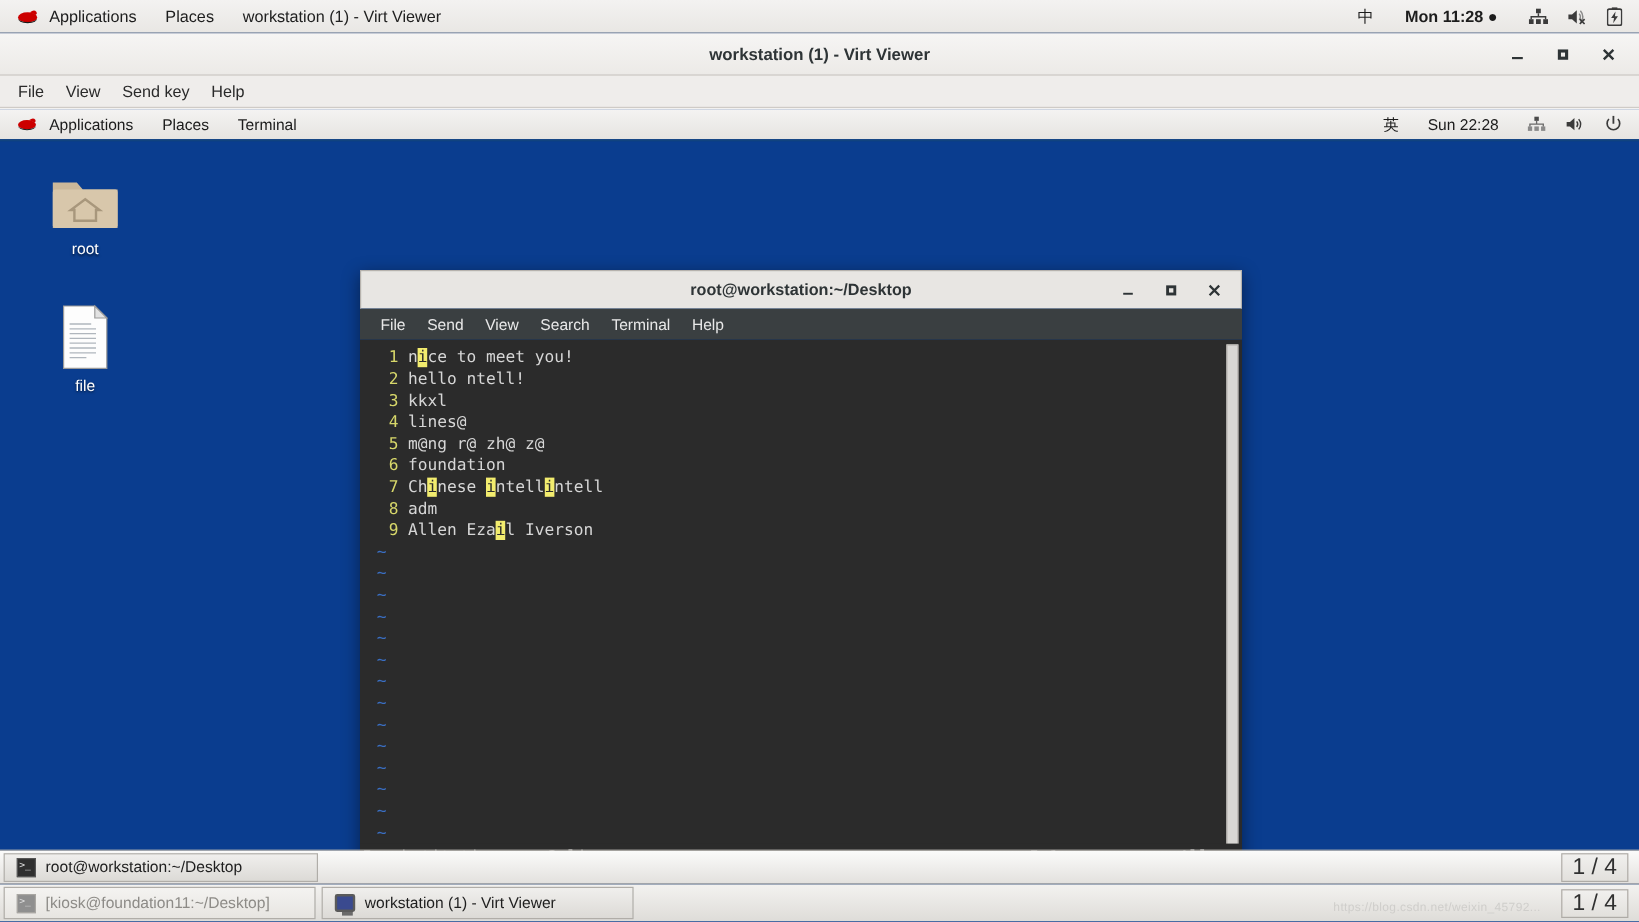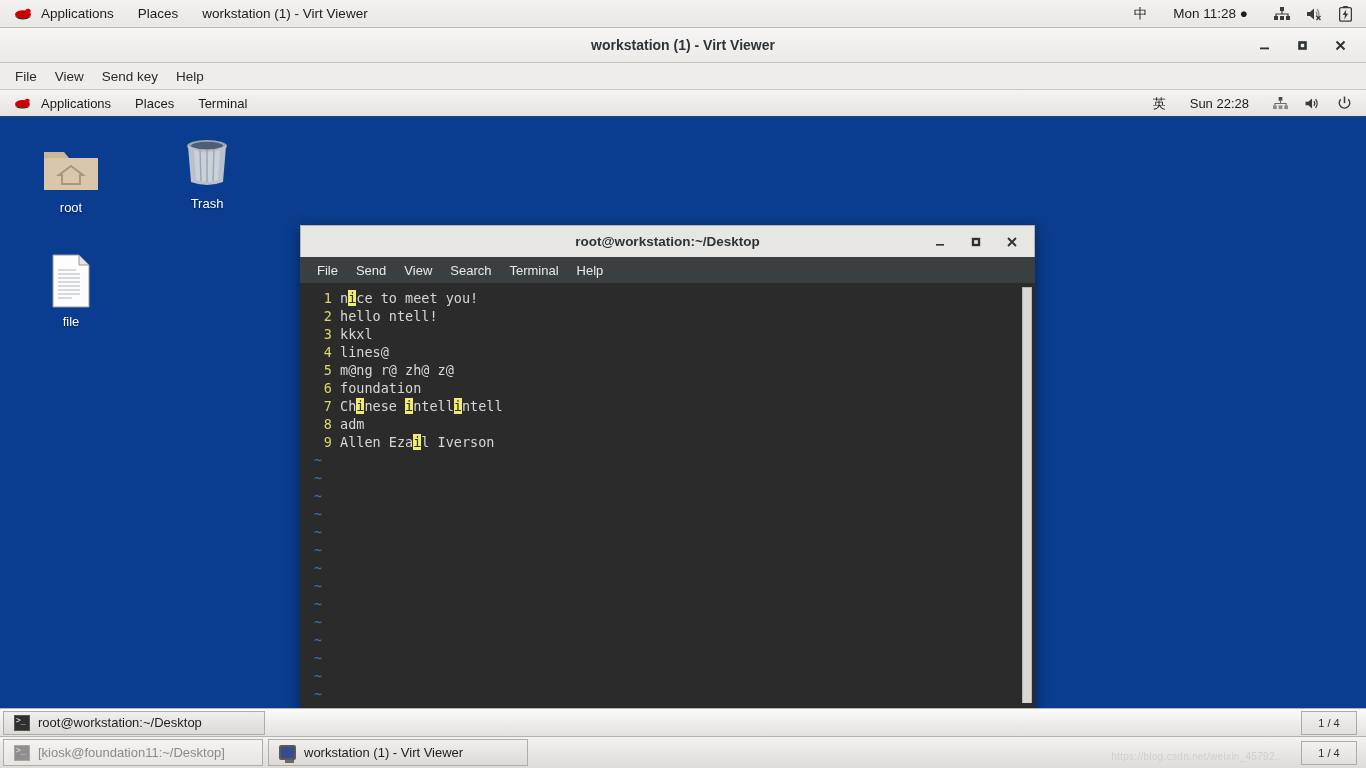--- a/index.html
+++ b/index.html
@@ -148,21 +148,21 @@
     height: 24px; display: flex; align-items: center; gap: 8px;
     padding: 0 10px; font-size: 13px; color: #1e1e1e;
     border: 1px solid #b0ada8; background: linear-gradient(#fdfdfc, #eceae6);
     max-width: 265px; overflow: hidden; white-space: nowrap;
   }
   .host-taskbar .task-btn { height: 27px; max-width: 265px; }
   .task-btn.inactive { color: #8d8b87; background: linear-gradient(#f4f3f1, #e7e5e1); }
   .task-btn.active { background: linear-gradient(#f0efed, #dcdad6); }
   .ws-switch {
     margin-left: auto; display: flex; align-items: center; justify-content: center;
-    width: 56px; height: 24px; font-size: 11px; color: #303030;
+    width: 56px; height: 24px; font-size: 19px; color: #303030;
     border: 1px solid #aeaba6; background: linear-gradient(#f1f0ee, #e2e0dc);
     margin-right: 6px;
   }
   .watermark {
     position: absolute; right: 82px; bottom: 6px;
     font-size: 10px; color: #cfcecb; letter-spacing: .3px;
     pointer-events: none; z-index: 6;
   }
   .term-ico {
     width: 16px; height: 16px; background: #2f2f2f; border: 1px solid #555;
@@ -201,21 +201,21 @@
         <span>Places</span>
       </div>
       <div class="panel-item title-item">
         <span>workstation (1) - Virt Viewer</span>
       </div>
     </div>
     <div class="right">
       <div class="tray-icon">
         <span>中</span>
       </div>
-      <div class="tray-icon" style="padding:4px 18px;">
+      <div class="tray-icon" style="padding:4px 18px;font-weight:bold;">
         <span>Mon 11:28 ●</span>
       </div>
       <div class="tray-icon">
         <svg width="16" height="14" viewBox="0 0 16 14">
           <rect x="6" y="0" width="4" height="4" fill="#3b3b3b"></rect>
           <rect x="0" y="9" width="4" height="4" fill="#3b3b3b"></rect>
           <rect x="6" y="9" width="4" height="4" fill="#3b3b3b"></rect>
           <rect x="12" y="9" width="4" height="4" fill="#3b3b3b"></rect>
           <path d="M8 4 v3 M2 9 V7 H14 V9" stroke="#3b3b3b" fill="none" stroke-width="1.2"></path>
         </svg>
@@ -332,32 +332,20 @@
         <div class="glyph">
           <svg width="58" height="52" viewBox="0 0 58 52">
             <path d="M2 10 h20 l5 6 h29 v32 H2Z" fill="#cbb89a"></path>
             <rect x="2" y="16" width="54" height="32" rx="2" fill="#d8c7ab"></rect>
             <path d="M29 24 L41 33 h-3 v9 h-18 v-9 h-3Z" fill="none" stroke="#a8977c" stroke-width="2"></path>
           </svg>
         </div>
         <div class="lbl">root</div>
       </div>
 
-      <div class="dicon" style="left:159px; top:14px;">
-        <div class="glyph">
-          <svg width="54" height="54" viewBox="0 0 54 54">
-            <ellipse cx="27" cy="10" rx="20" ry="6" fill="#9aa6b2"></ellipse>
-            <ellipse cx="27" cy="10" rx="16" ry="4.2" fill="#4f5f73"></ellipse>
-            <path d="M8 10 L11 46 q16 6 32 0 L46 10 q-19 7 -38 0Z" fill="#b9c2cc"></path>
-            <path d="M14 14 L16 44 q11 4 22 0 L40 14 q-13 5 -26 0Z" fill="#d3d9df" opacity=".65"></path>
-            <path d="M20 13 L21 45 M27 14 L27 46 M34 13 L33 45" stroke="#9aa6b2" stroke-width="1.4" fill="none"></path>
-          </svg>
-        </div>
-        <div class="lbl">Trash</div>
-      </div>
 
       <div class="dicon" style="left:23px; top:132px;">
         <div class="glyph">
           <svg width="44" height="54" viewBox="0 0 44 54">
             <path d="M4 1 h26 l10 10 v42 H4Z" fill="#fdfdfd" stroke="#9a9a9a" stroke-width="1"></path>
             <path d="M30 1 v10 h10Z" fill="#e2e2e2" stroke="#9a9a9a" stroke-width="1"></path>
             <g stroke="#b0b6bd" stroke-width="1.1">
               <path d="M9 16 h18 M9 20 h22 M9 24 h22 M9 28 h22 M9 32 h22 M9 36 h22 M9 40 h22 M9 44 h14"></path>
             </g>
           </svg>

